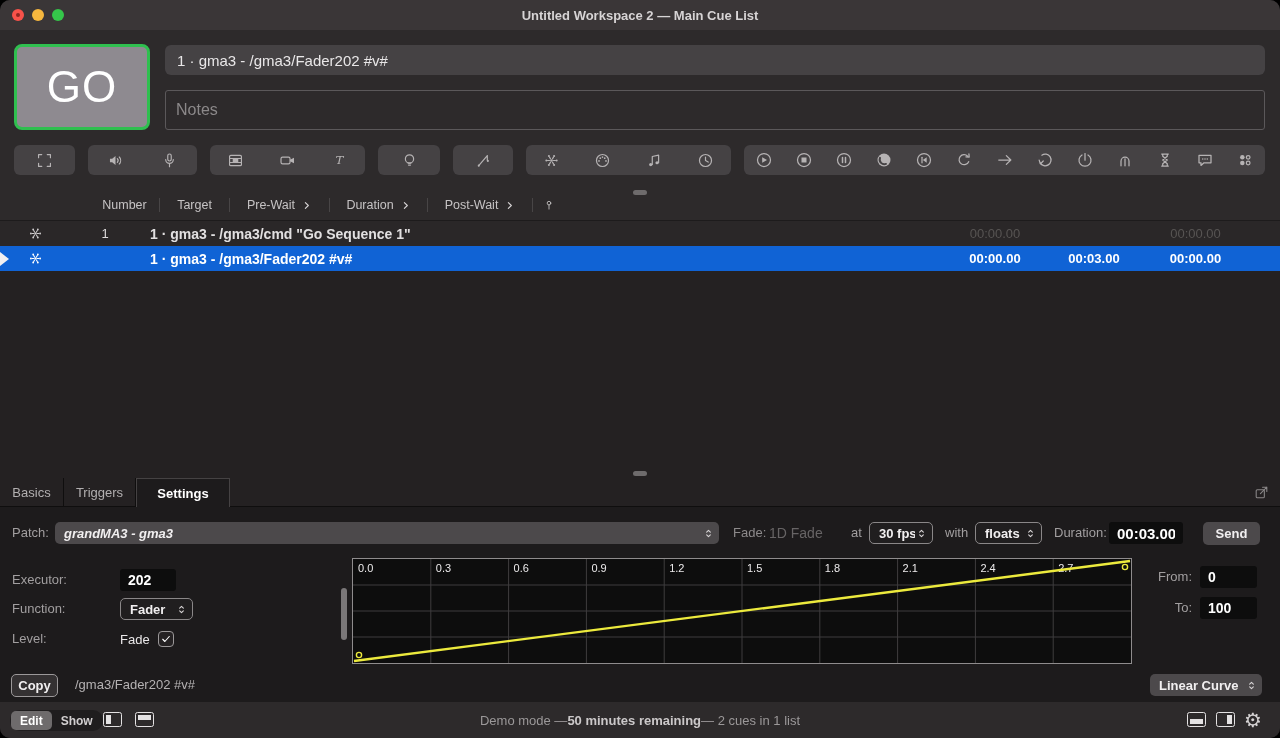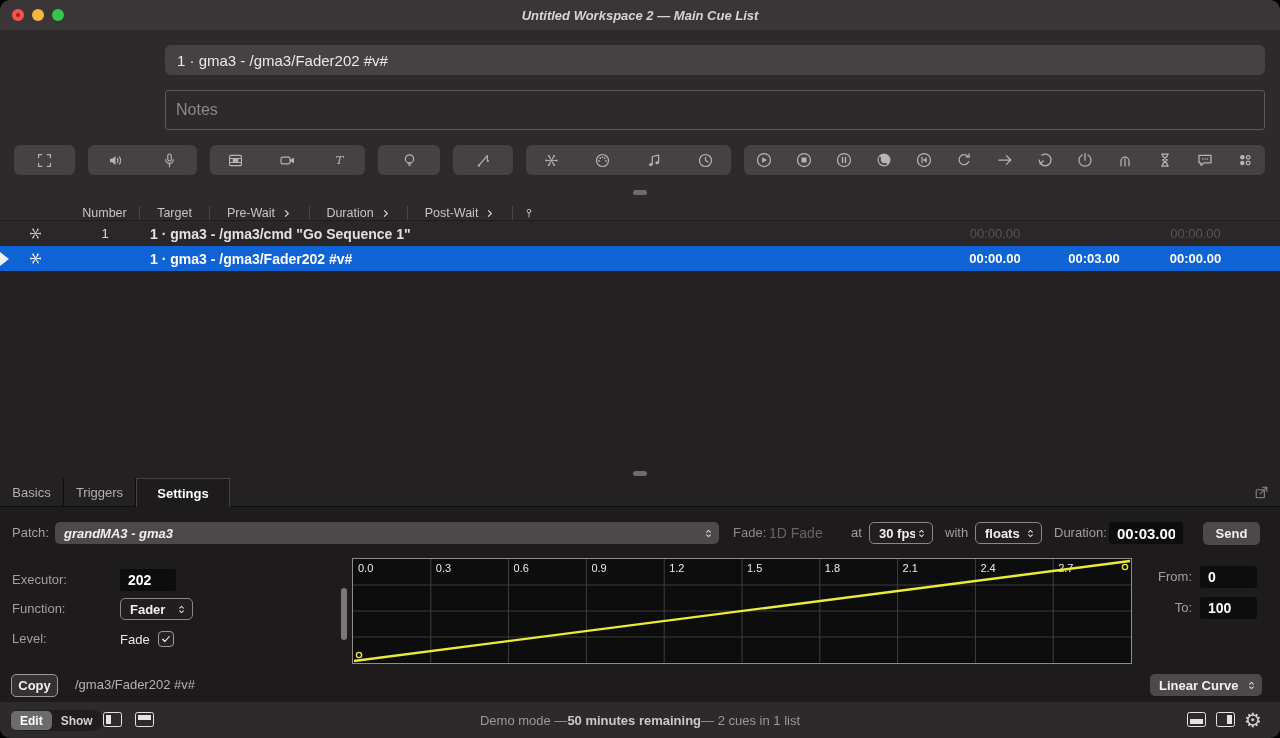--- a/index.html
+++ b/index.html
@@ -1,20 +1,20 @@
 <!DOCTYPE html>
 <html><head>
 <meta charset="utf-8">
 <style>
   html,body{margin:0;padding:0;background:#000;}
   body{font-family:"Liberation Sans","DejaVu Sans",sans-serif;-webkit-font-smoothing:antialiased;}
   .window{position:relative;width:1280px;height:738px;border-radius:10px;overflow:hidden;background:#1d1b1c;}
 
   
-  .titlebar{position:relative;height:30px;background:#3a3637;display:flex;align-items:center;justify-content:center;font-style:italic;}
+  .titlebar{position:relative;height:30px;background:#3a3637;display:flex;align-items:center;justify-content:center;}
   .lights{position:absolute;left:12px;top:0;height:30px;display:flex;align-items:center;gap:8px;}
   .light{width:12px;height:12px;border-radius:50%;position:relative;}
   .light.red{background:#f8524a;}
   .light.red::after{content:"";position:absolute;left:4px;top:4px;width:4px;height:4px;border-radius:50%;background:rgba(60,0,0,.55);}
   .light.yellow{background:#f6b73e;}
   .light.green{background:#35c64a;}
   .wtitle{font-size:13px;font-weight:700;color:#d7d4d5;}
 
   
   .top-panel{position:relative;height:168px;background:#2d2a2b;}
@@ -25,21 +25,21 @@
   .toolbar{position:absolute;left:14px;top:115px;height:30px;display:flex;}
   .tb-group{background:#454244;border-radius:6px;display:flex;height:30px;margin-right:13px;}
   .tb-group:last-child{margin-right:0;}
   .tb-btn{flex:1;display:flex;align-items:center;justify-content:center;color:#b6b3b4;cursor:pointer;}
   .tb-btn svg{width:19px;height:19px;}
   .tb-g6 .tb-btn svg{width:20px;height:20px;}
   .drag-pill{position:absolute;left:50%;transform:translateX(-50%);width:14px;height:5px;border-radius:2.5px;background:#6e6b6c;cursor:row-resize;}
 
   
   .cuelist{position:relative;height:280px;background:#242122;display:flex;flex-direction:column;}
-  .clh{display:flex;height:23px;background:#2d2a2b;border-bottom:1px solid #1d1b1c;align-items:flex-end;flex:0 0 auto;box-sizing:border-box;}
+  .clh{display:flex;height:23px;background:#2d2a2b;border-bottom:1px solid #1d1b1c;align-items:flex-start;flex:0 0 auto;box-sizing:border-box;padding-left:20px;}
   .hcell{display:flex;align-items:center;justify-content:center;color:#c6c3c4;font-size:12.5px;border-right:1px solid rgba(255,255,255,.13);box-sizing:border-box;cursor:pointer;gap:6px;}
   .hcell:last-child{border-right:none;}
   .hcell.left{justify-content:flex-start;padding-left:10px;}
   .hcell svg.chev{width:11px;height:11px;color:#d8d5d6;}
   .hcell.hicon svg{width:14px;height:14px;}
   .crow{position:relative;display:flex;height:25px;align-items:stretch;flex:0 0 auto;background:#2a2728;}
   .crow.sel{background:#1063d5;}
   .rcell{display:flex;align-items:center;font-size:13px;box-sizing:border-box;justify-content:center;color:#dddbdc;overflow:hidden;white-space:nowrap;}
   .rcell.left{justify-content:flex-start;padding-left:10px;}
   .rcell.icon svg{width:17px;height:17px;}
@@ -102,20 +102,21 @@
   <div class="titlebar">
     <div class="lights">
       <div class="light red"></div>
       <div class="light yellow"></div>
       <div class="light green"></div>
     </div>
     <div class="wtitle">Untitled Workspace 2 — Main Cue List</div>
   </div>
 
   <div class="top-panel">
+    <div class="go-btn">GO</div>
     <input class="cue-name" value="1 · gma3 - /gma3/Fader202 #v#" style="">
     <input class="notes" placeholder="Notes" style="">
     <div class="toolbar" id="toolbar">
         <div class="tb-group tb-g0" style="width: 61px;">
           <div class="tb-btn">
             <span style="display:flex;">
               <svg class="" viewBox="0 0 24 24" fill="none" stroke="currentColor" stroke-width="1.5" stroke-linecap="round" stroke-linejoin="round">
                 <path d="M4.5 8.5v-4h4M15.5 4.5h4v4M19.5 15.5v4h-4M8.5 19.5h-4v-4"></path>
               </svg>
             </span>

